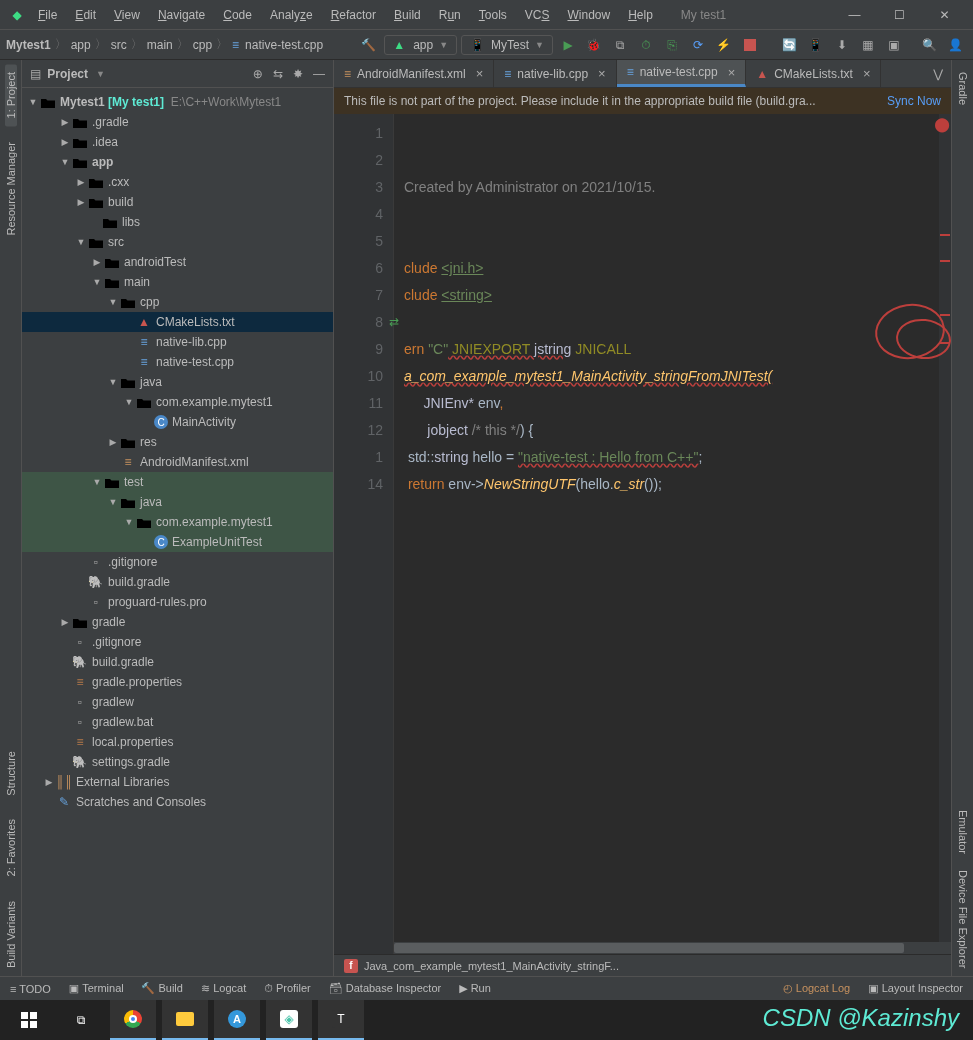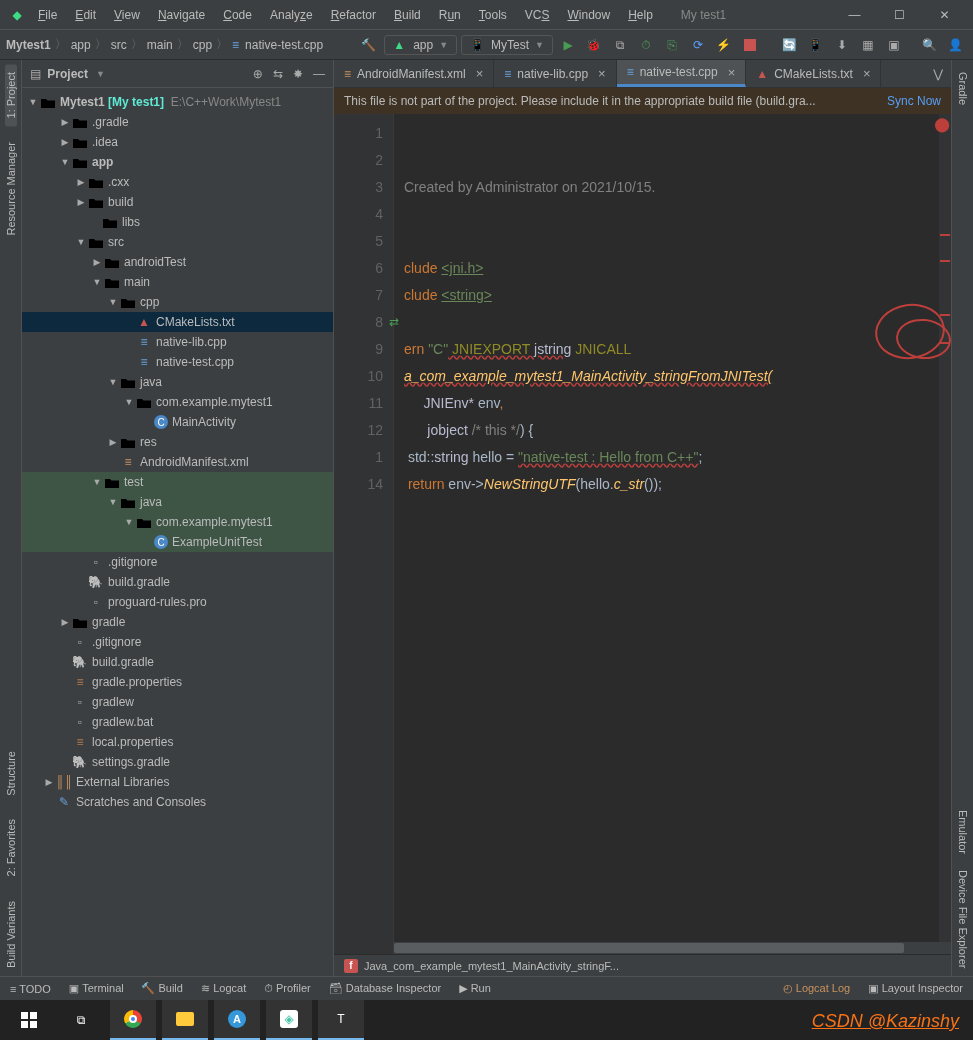--- a/index.html
+++ b/index.html
@@ -86,21 +86,21 @@
 .bc-icon { width:14px; height:14px; background:#c75450; color:#fff; border-radius:2px; display:inline-flex;align-items:center;justify-content:center;font-size:10px;font-weight:bold; }
 
 
 .statusbar { height:24px; background:#3c3f41; display:flex; align-items:center; padding:0 10px; gap:18px; color:#bbb; font-size:11px; border-top:1px solid #515151; }
 .statusbar .right { margin-left:auto; display:flex; gap:18px; }
 
 
 .taskbar { height:40px; background:#222; display:flex; align-items:center; padding:0 6px; gap:6px; }
 .task-item { width:46px; height:40px; display:flex; align-items:center; justify-content:center; color:#fff; }
 .task-item.active { background:#333; border-bottom:2px solid #76b9ed; }
-.watermark { position:absolute; right:14px; bottom:8px; color:#f97316; font-size:18px; font-style:italic; pointer-events:none;text-decoration:underline; }
+.watermark { position:absolute; right:14px; bottom:8px; color:#5eead4; font-size:24px; font-style:italic; pointer-events:none; }
 
 svg { display:block; }
 </style>
 </head>
 <body>
 
 <svg width="0" height="0" style="position:absolute">
   <defs>
     <g id="folder-shape">
       <path class="body" d="M0 2 h5 l1.5 1.5 H14 V11 H0 Z"></path>

